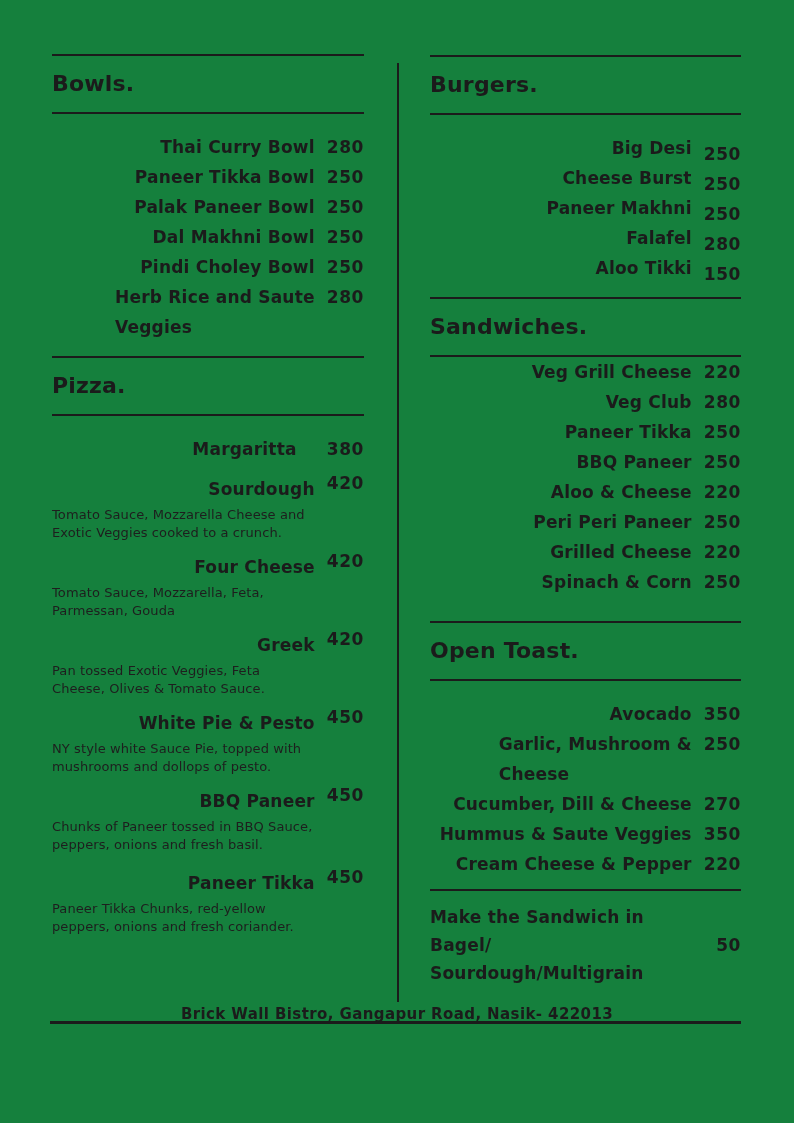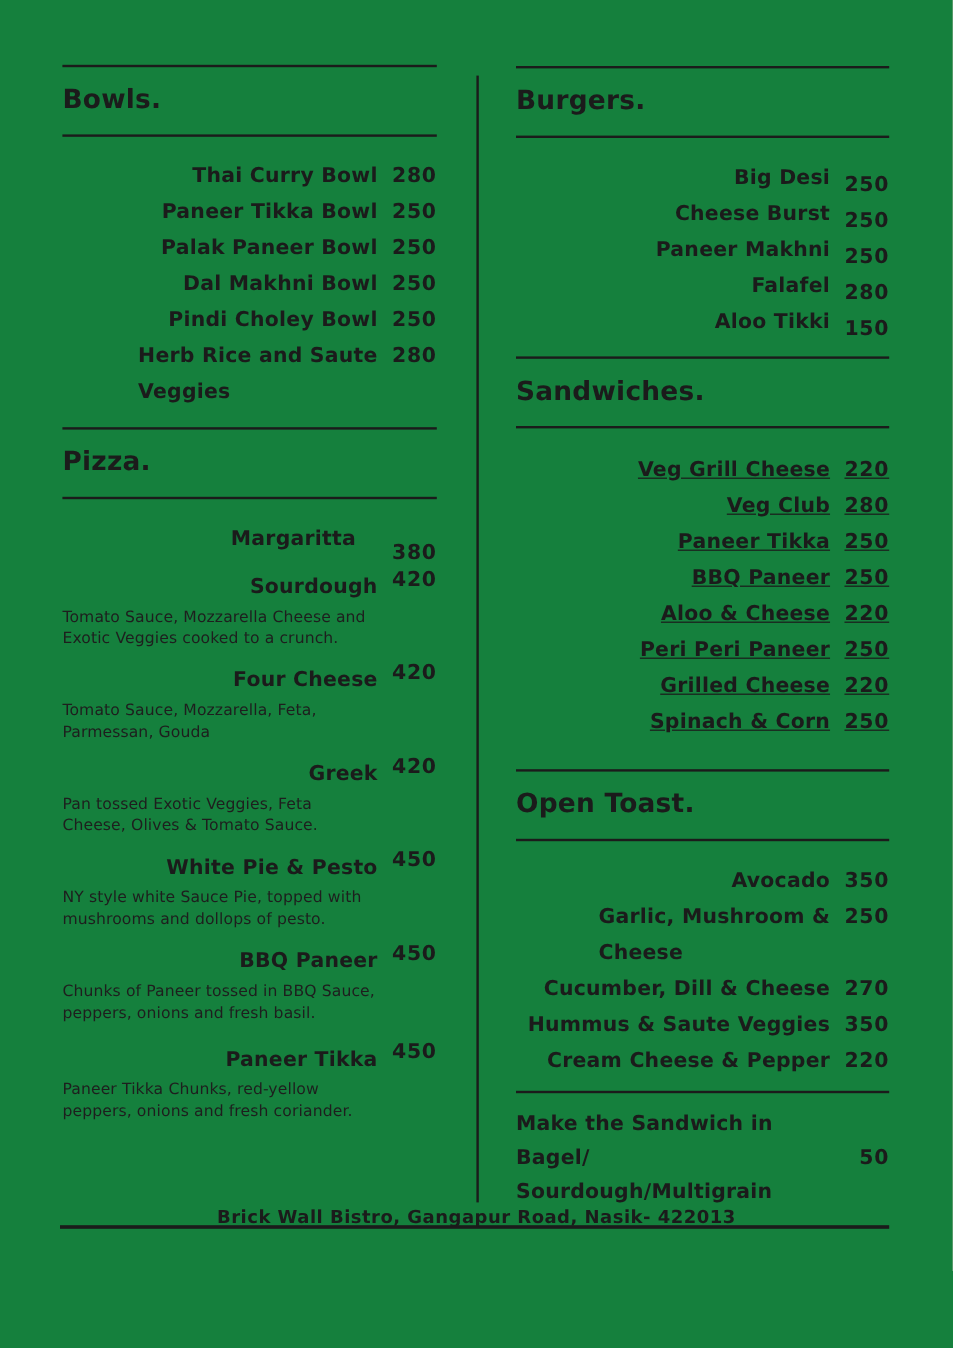--- a/index.html
+++ b/index.html
@@ -8,28 +8,28 @@
     background:#15803d;color:#1B1B1B;
     font-family:"DejaVu Sans","Liberation Sans",sans-serif;
     overflow:hidden;
   }
   .col{position:absolute;}
   .col-left{left:52px;top:54px;width:312px;}
   .col-right{left:430px;top:55px;width:311px;}
   .rule{height:2px;background:#1B1B1B;}
   .sec-title{font-size:22px;font-weight:700;line-height:28px;margin:14px 0;letter-spacing:.2px;}
   .items{margin:18px 0 14px;}
-  .items-tight{margin:20px 0 24px;text-decoration:underline;}
+  .items-tight{margin:0 0 24px;}
   .item-row{display:flex;justify-content:flex-end;align-items:flex-start;font-weight:700;font-size:17px;line-height:30px;}
   .item-name{white-space:pre-line;letter-spacing:.2px;}
   .item-price{margin-left:12px;letter-spacing:.6px;white-space:nowrap;}
   .down .item-price{position:relative;top:6px;}
   .pz-item{margin-bottom:10px;}
   .pz-item .item-price{position:relative;top:-6px;}
-  .pz-first .item-price{top:12px;margin-left:30px;}
+  .pz-first .item-price{top:0;margin-left:30px;}
   .gap-top{margin-top:14px;}
   .desc{font-weight:400;font-size:13px;line-height:18px;margin:2px 0 8px;white-space:pre-line;letter-spacing:.1px;color:#1e1e1e;}
   .addon{margin-top:12px;display:flex;justify-content:space-between;align-items:center;font-weight:700;font-size:17px;}
   .addon .item-name{line-height:28px;}
   .divider-v{position:absolute;left:397px;top:63px;width:2px;height:939px;background:#1B1B1B;}
   .footer-rule{position:absolute;left:50px;top:1021px;width:691px;height:3px;background:#1B1B1B;}
   .footer-text{position:absolute;left:0;top:1005px;width:794px;text-align:center;font-size:15px;font-weight:700;letter-spacing:.4px;}
 </style>
 </head>
 <body>

